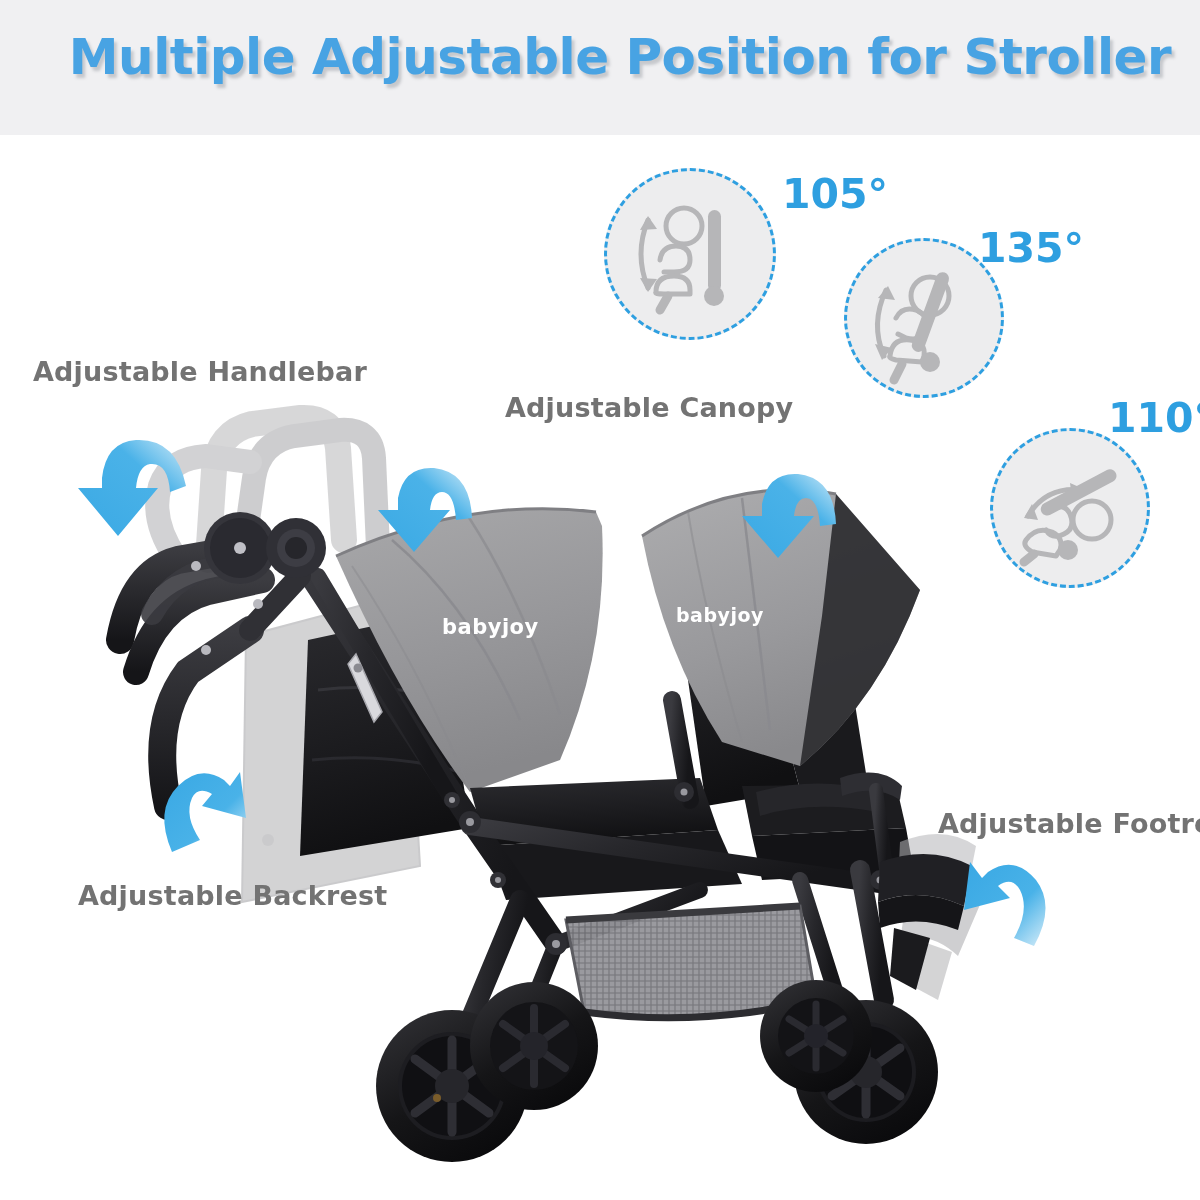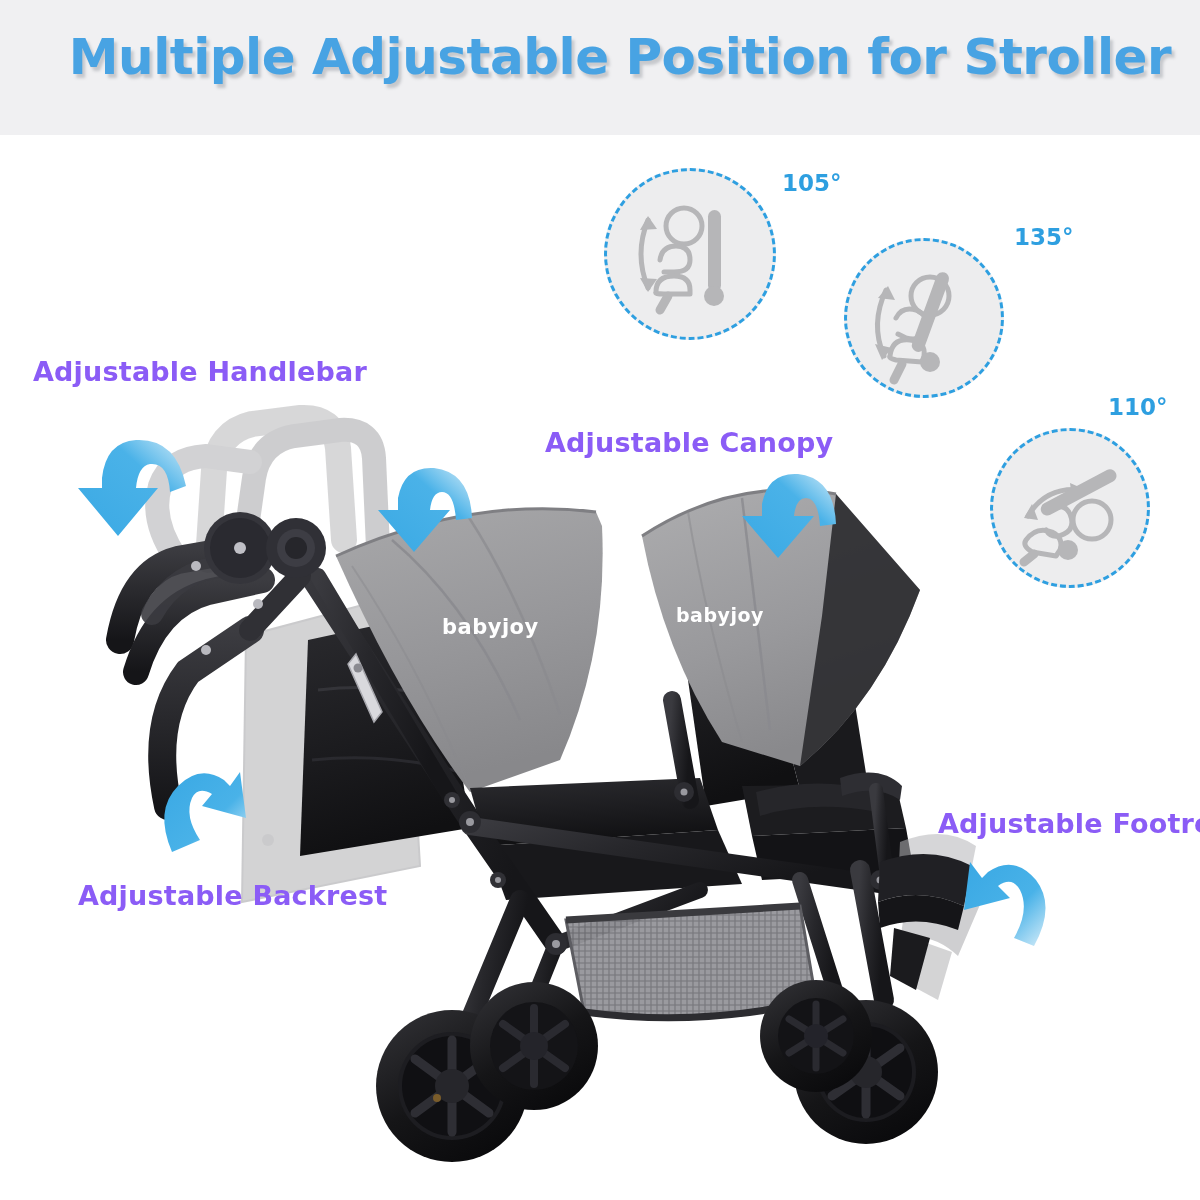--- a/index.html
+++ b/index.html
@@ -36,33 +36,33 @@
   .badge .disc{
     position:absolute;left:0;top:0;
     border-radius:50%;
     background:#ededee;
     border:3px dashed #2e9fe0;
     box-sizing:border-box;
   }
   .badge .deg{
     position:absolute;
     font-family:"DejaVu Sans","Liberation Sans",sans-serif;
-    font-size:23px;font-weight:bold;
+    font-size:41px;font-weight:bold;
     color:#2e9fe0;
     white-space:nowrap;
   }
   .badge svg{position:absolute;left:0;top:0;}
 
   
   .flabel{
     position:absolute;
     font-family:"DejaVu Sans","Liberation Sans",sans-serif;
     font-size:27px;
     font-weight:600;
-    color:#8b5cf6;
+    color:#737373;
     white-space:nowrap;
     letter-spacing:0.2px;
   }
 
   
   .layer{position:absolute;left:0;top:0;width:1200px;height:1200px;}
   .layer.no-ev{pointer-events:none;}
 </style>
 </head>
 <body>
@@ -385,40 +385,40 @@
       <path d="M42 52 Q26 86 40 118" fill="none" stroke="#b6b6b8" stroke-width="5" stroke-linecap="round"></path>
       <path d="M44 48 L34 60 L51 62 Z" fill="#b6b6b8"></path>
       <path d="M38 122 L31 106 L48 110 Z" fill="#b6b6b8"></path>
       <circle cx="86" cy="58" r="19" fill="none" stroke="#b6b6b8" stroke-width="5"></circle>
       <path d="M52 80 Q58 68 72 72 Q86 78 82 92 Q78 104 62 100 L54 96" fill="none" stroke="#b6b6b8" stroke-width="5" stroke-linecap="round" stroke-linejoin="round"></path>
       <path d="M46 118 Q48 100 66 102 Q82 104 80 118 L78 124 L52 122 Q44 120 46 118Z" fill="none" stroke="#b6b6b8" stroke-width="5" stroke-linejoin="round"></path>
       <path d="M58 126 L50 142" stroke="#b6b6b8" stroke-width="9" stroke-linecap="round" fill="none"></path>
       <rect x="-6" y="-40" width="13" height="84" rx="6.5" fill="#b6b6b8" transform="rotate(20) translate(106 38)"></rect>
       <circle cx="86" cy="124" r="10" fill="#b6b6b8"></circle>
     </svg>
-    <div class="deg" style="left:134px;top:-14px;margin-left:36px;">135°</div>
+    <div class="deg" style="left:134px;top:-14px;">135°</div>
   </div>
 
   <div class="badge" style="left:990px;top:428px;width:240px;height:170px;">
     <div class="disc" style="width:160px;height:160px;"></div>
     <svg width="160" height="160" viewBox="0 0 160 160">
       <path d="M38 88 Q56 58 92 62" fill="none" stroke="#b6b6b8" stroke-width="5" stroke-linecap="round"></path>
       <path d="M34 90 L42 76 L48 92 Z" fill="#b6b6b8"></path>
       <path d="M96 62 L80 55 L82 72 Z" fill="#b6b6b8"></path>
       <circle cx="102" cy="92" r="19" fill="none" stroke="#b6b6b8" stroke-width="5"></circle>
       <path d="M62 82 Q74 74 80 86 Q86 100 74 106 Q62 112 56 102" fill="none" stroke="#b6b6b8" stroke-width="5" stroke-linecap="round" stroke-linejoin="round"></path>
       <path d="M36 112 Q46 98 62 104 Q74 110 70 122 L66 128 L42 124 Q32 118 36 112Z" fill="none" stroke="#b6b6b8" stroke-width="5" stroke-linejoin="round"></path>
       <path d="M44 126 L34 134" stroke="#b6b6b8" stroke-width="9" stroke-linecap="round" fill="none"></path>
       <rect x="-14" y="-62" width="13" height="84" rx="6.5" fill="#b6b6b8" transform="rotate(62) translate(106 -28)"></rect>
       <circle cx="78" cy="122" r="10" fill="#b6b6b8"></circle>
     </svg>
     <div class="deg" style="left:118px;top:-34px;">110°</div>
   </div>
 
   <div class="flabel" style="left:33px;top:356px;">Adjustable Handlebar</div>
 
-  <div class="flabel" style="left:505px;top:427px;margin-left:40px;">Adjustable Canopy</div>
+  <div class="flabel" style="left:505px;top:392px;">Adjustable Canopy</div>
 
   <div class="flabel" style="left:78px;top:880px;text-align:right;">Adjustable Backrest</div>
 
   <div class="flabel" style="left:938px;top:808px;">Adjustable Footrest</div>
 
 </div>
 
 </body></html>

